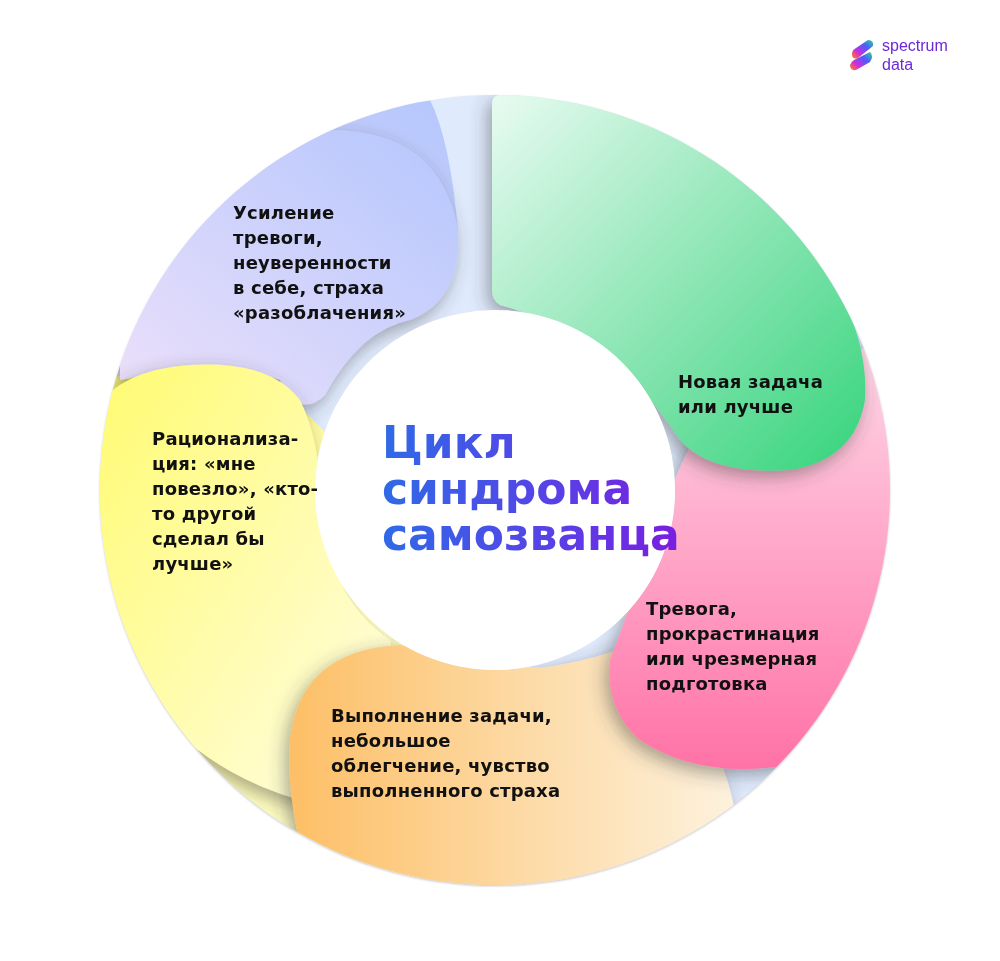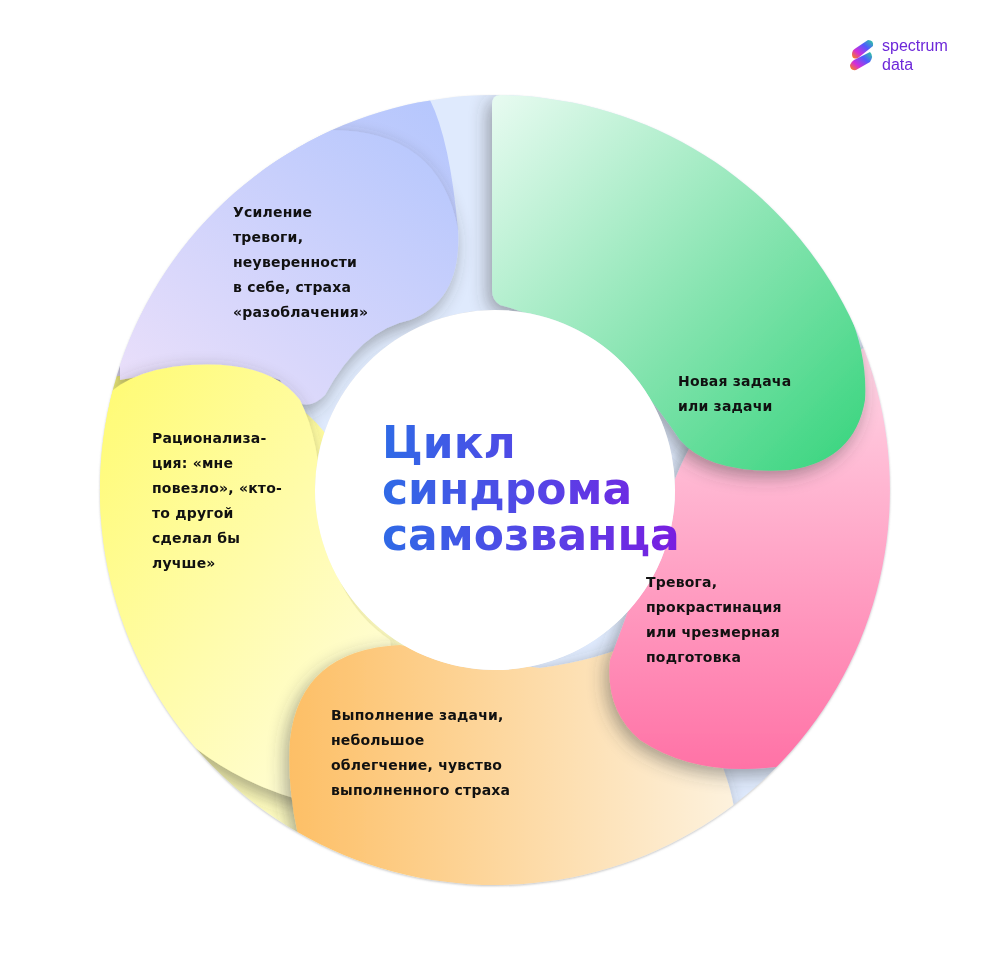--- a/index.html
+++ b/index.html
@@ -1,19 +1,19 @@
 <!DOCTYPE html>
 <html><head>
 <meta charset="utf-8">
 <style>
   html, body { margin: 0; padding: 0; background: #ffffff; }
   body { width: 1000px; height: 961px; position: relative; overflow: hidden;
          font-family: "DejaVu Sans", sans-serif; }
   #diagram { position: absolute; left: 0; top: 0; width: 1000px; height: 961px; }
-  .label { position: absolute; color: #111111; font-weight: bold; font-size: 14px;
+  .label { position: absolute; color: #111111; font-weight: bold; font-size: 18px;
            line-height: 25px; letter-spacing: 0.2px; white-space: pre-line; }
   .center-title { position: absolute; left: 382px; top: 420px; font-size: 44px;
            font-weight: bold; line-height: 46px; white-space: pre-line;
            background: linear-gradient(90deg, #2f6ae6 0%, #5a3fe6 60%, #7a1de0 100%);
            -webkit-background-clip: text; background-clip: text; color: transparent; }
   .logo { position: absolute; left: 848px; top: 36px; display: flex; align-items: center; gap: 6px; }
   .logo-text { font-family: "Liberation Sans", sans-serif; font-size: 16px; line-height: 19px;
                color: #6d28d9; white-space: pre-line; }
 </style>
 </head>
@@ -90,22 +90,22 @@
   </svg>
   <span class="logo-text">spectrum
 data</span>
 </div>
 
 <div class="center-title">Цикл
 синдрома
 самозванца</div>
 
 <div class="label" style="left:678px; top:369px;">Новая задача
-или задачи</div>
-<div class="label" style="left:646px; top:570px;">Тревога,
+или лучше</div>
+<div class="label" style="left:646px; top:596px;">Тревога,
 прокрастинация
 или чрезмерная
 подготовка</div>
 <div class="label" style="left:331px; top:703px;">Выполнение задачи,
 небольшое
 облегчение, чувство
 выполненного страха</div>
 <div class="label" style="left:124px; top:426px;margin-left:28px;">Рационализа-
 ция: «мне
 повезло», «кто-

